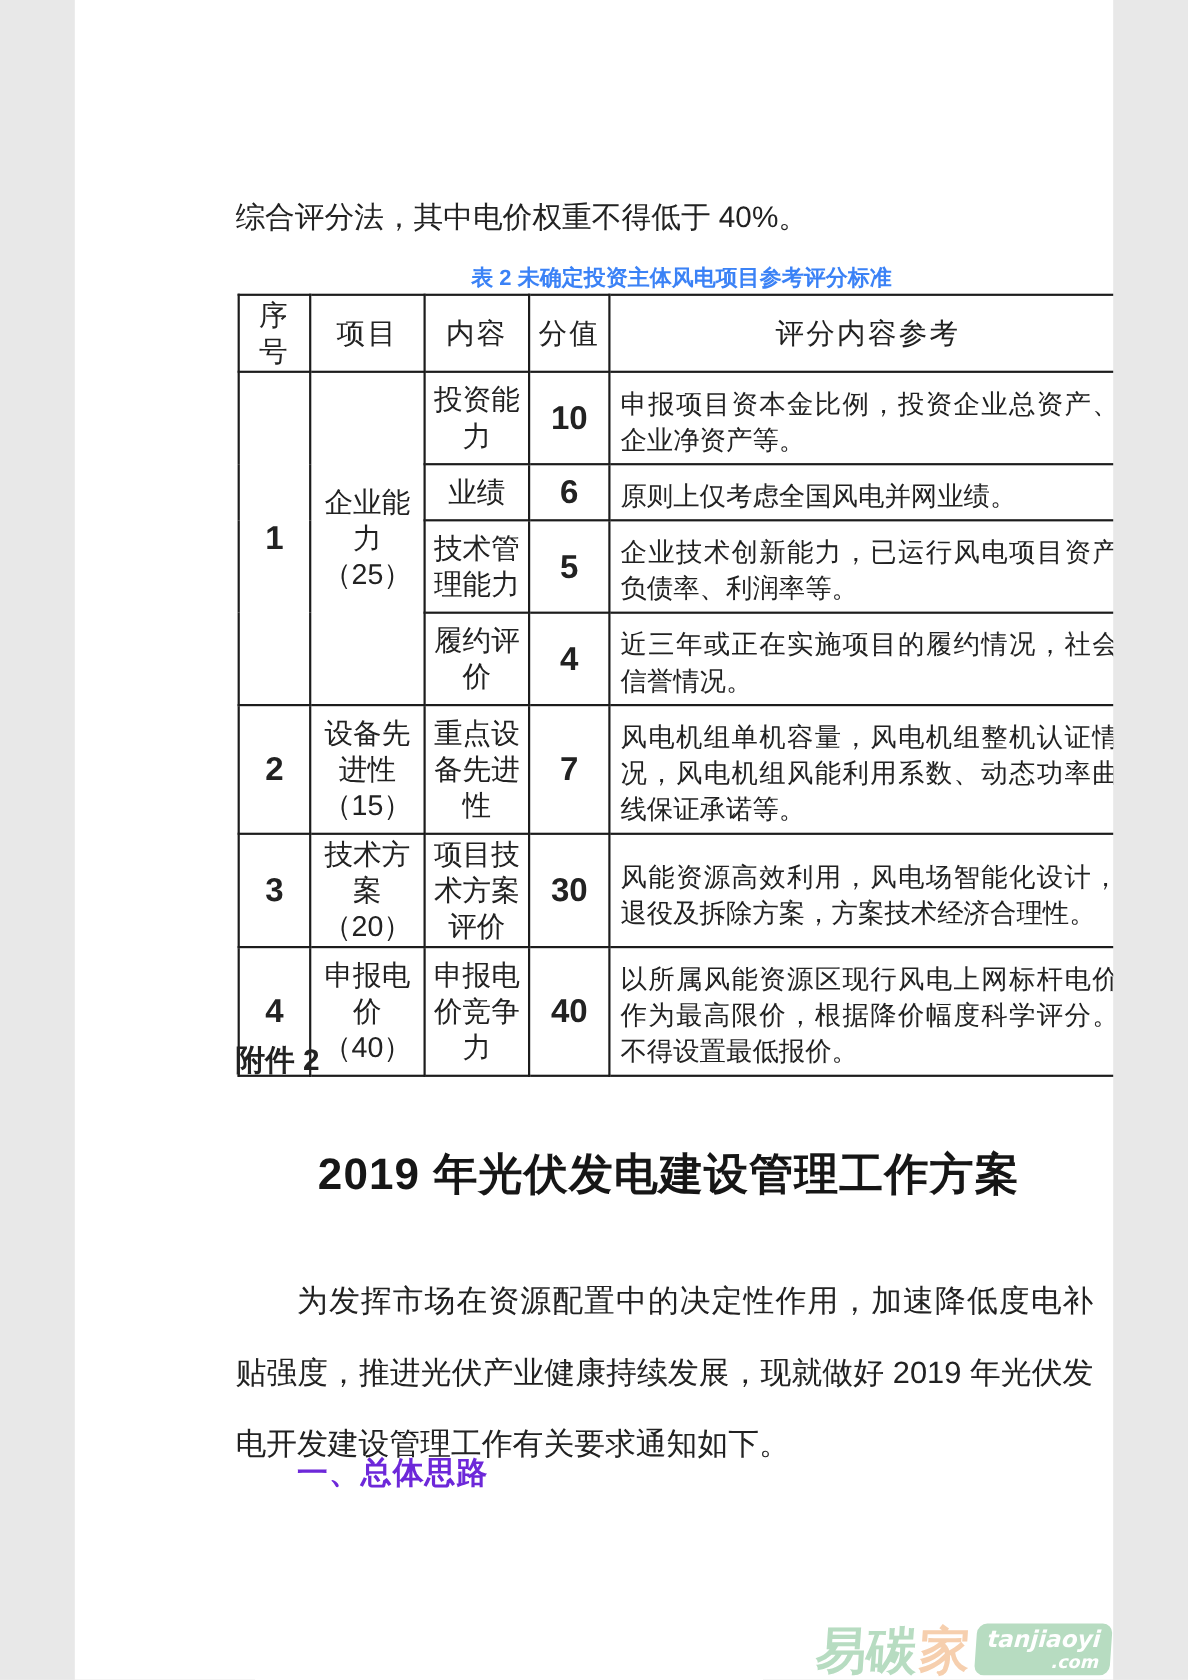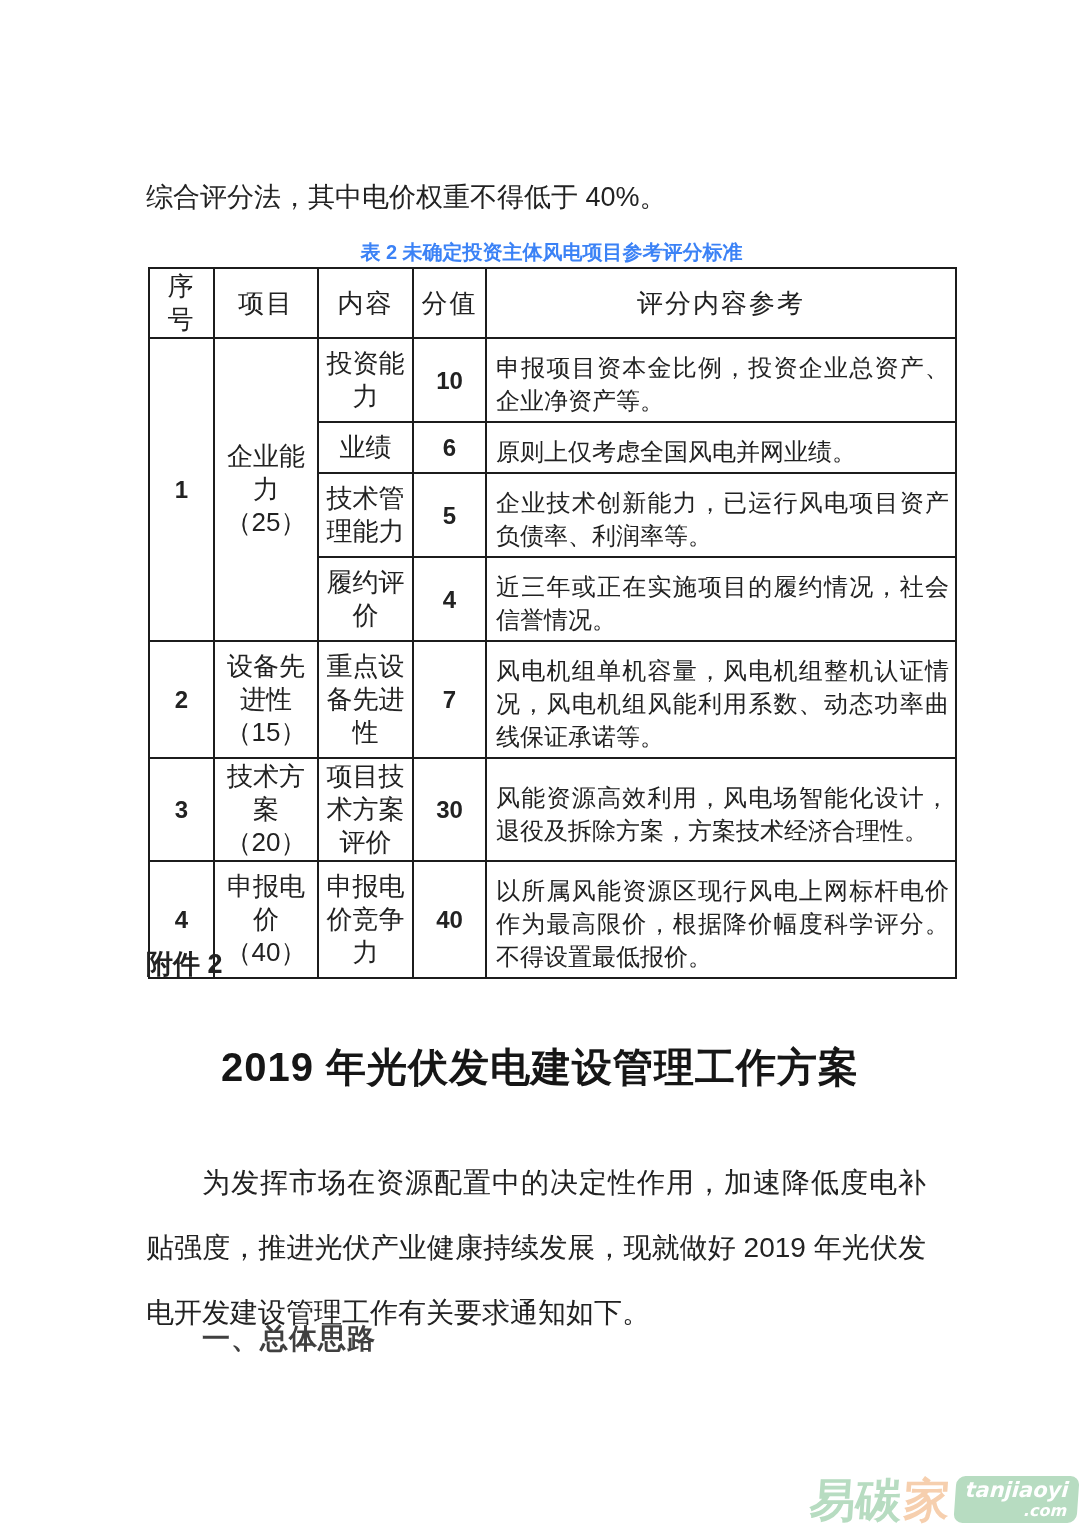--- a/index.html
+++ b/index.html
@@ -1,18 +1,18 @@
 <!DOCTYPE html>
 <html><head>
 <meta charset="utf-8">
 <style>
   html,body{margin:0;padding:0;background:#e8e8e8;}
   .page{
     position:relative;
-    width:1080px;height:1527px;
+    width:944px;height:1527px;
     margin:0 auto;
     background:#ffffff;
     font-family:"Liberation Serif","DejaVu Serif",serif;
     color:#1b1b1b;
     overflow:hidden;
   }
   
   .intro{
     position:absolute;left:146px;top:180px;width:800px;
     font-family:"Liberation Sans","DejaVu Sans",sans-serif;
@@ -49,21 +49,21 @@
   .score-table tr.hr{height:36px}
   .score-table tr.r1a{height:72px}
   .score-table tr.r1b{height:46px}
   .score-table tr.r1c{height:68px}
   .score-table tr.r1d{height:66px}
   .score-table tr.r2{height:105px}
   .score-table tr.r3{height:100px}
   .score-table tr.r4{height:102px}
   .score-table td.num{
     font-family:"Liberation Sans","DejaVu Sans",sans-serif;
-    font-weight:700;font-size:24px;
+    font-weight:700;font-size:30px;
   }
   .score-table td.ref{
     text-align:justify;text-justify:inter-character;
     font-size:24px;line-height:33px;
     padding:14px 6px 2px 9px;
     font-family:Liberation Mono, monospace;
   }
   
   .attachment-label{
     position:absolute;left:146px;top:946px;
@@ -80,21 +80,21 @@
   .body-para{
     position:absolute;left:146px;top:1150px;width:780px;
     font-family:"Liberation Sans","DejaVu Sans",sans-serif;
     font-size:28px;line-height:65px;color:#222;
     text-align:justify;text-justify:inter-character;
     text-indent:2em;
   }
   .section-heading{
     position:absolute;left:146px;top:1320px;width:780px;
     font-family:"Liberation Sans","DejaVu Sans",sans-serif;
-    font-size:28px;font-weight:700;color:#404040;
+    font-size:28px;font-weight:700;color:#6d28d9;
     text-indent:2em;letter-spacing:1px;
   }
   .page-number{
     position:absolute;left:0;top:1360px;width:1080px;
     text-align:center;
     font-family:"Liberation Serif","DejaVu Serif",serif;
     font-size:25px;color:#222;
   }
   
   .watermark{

